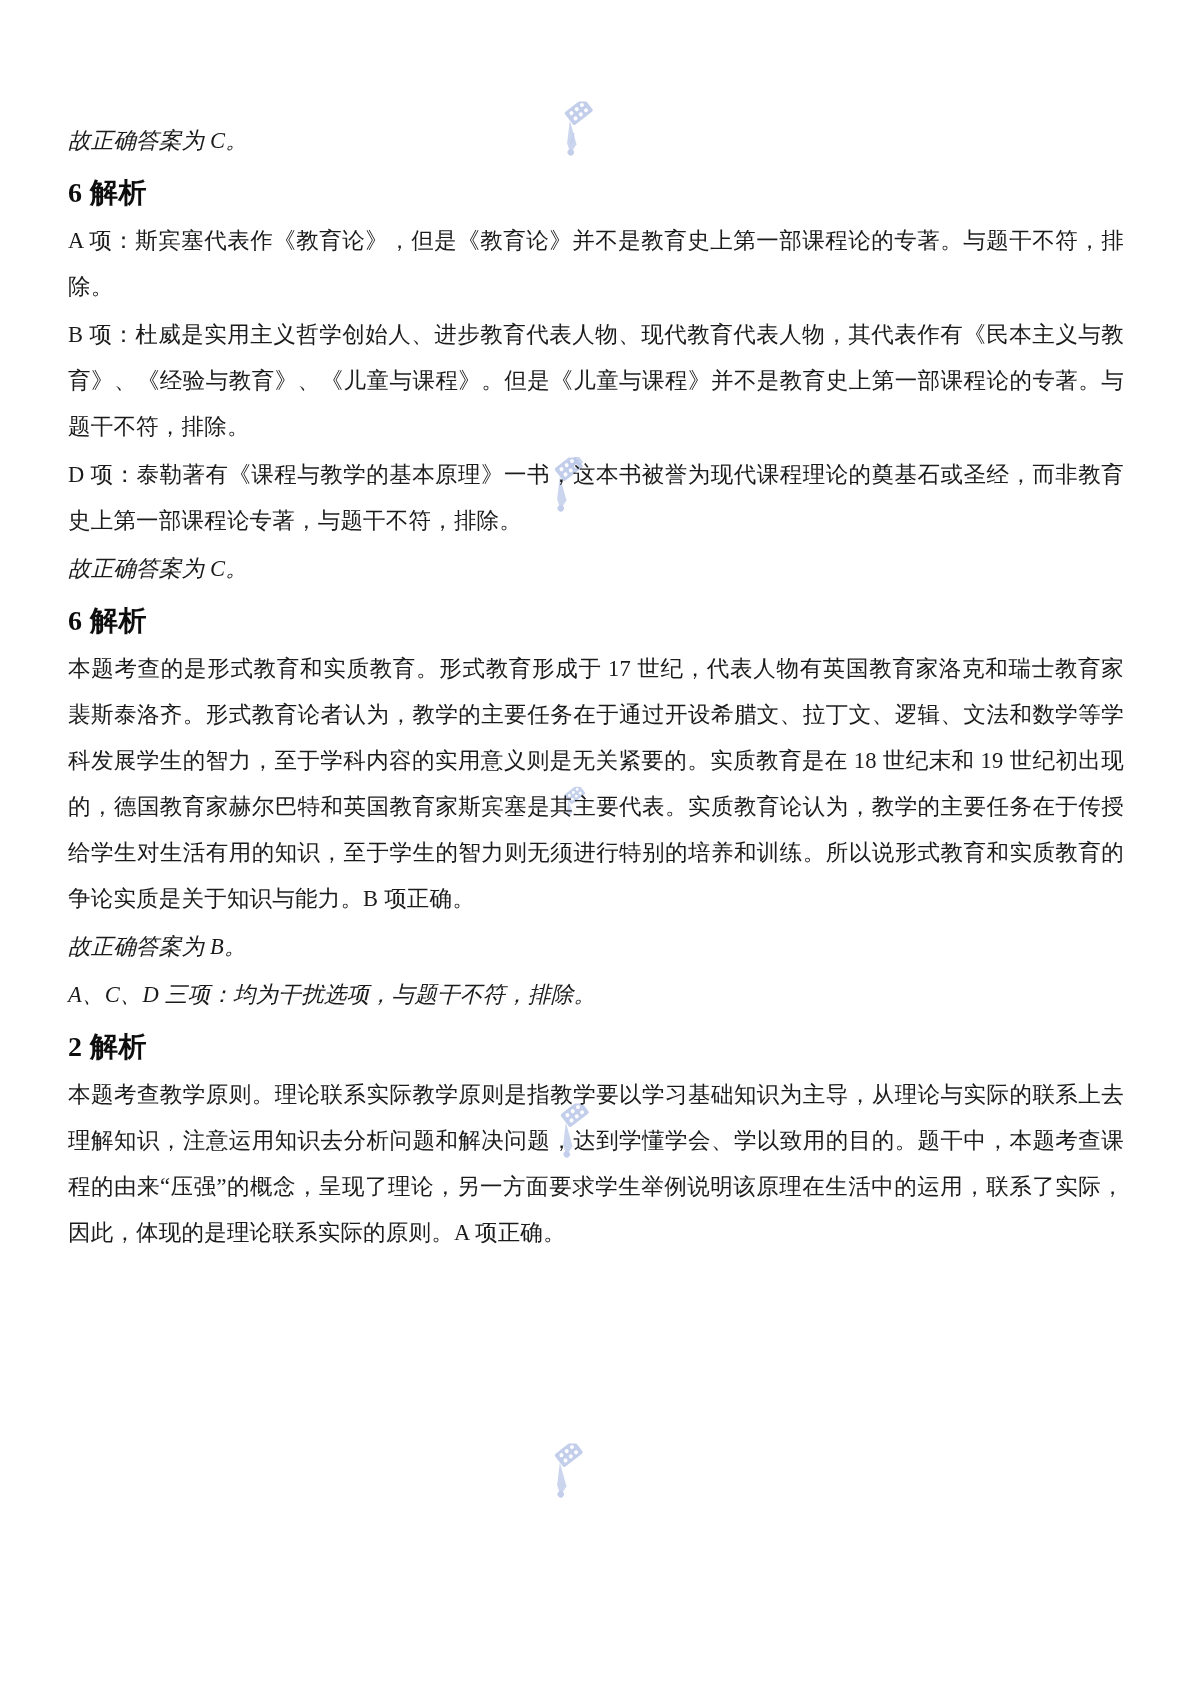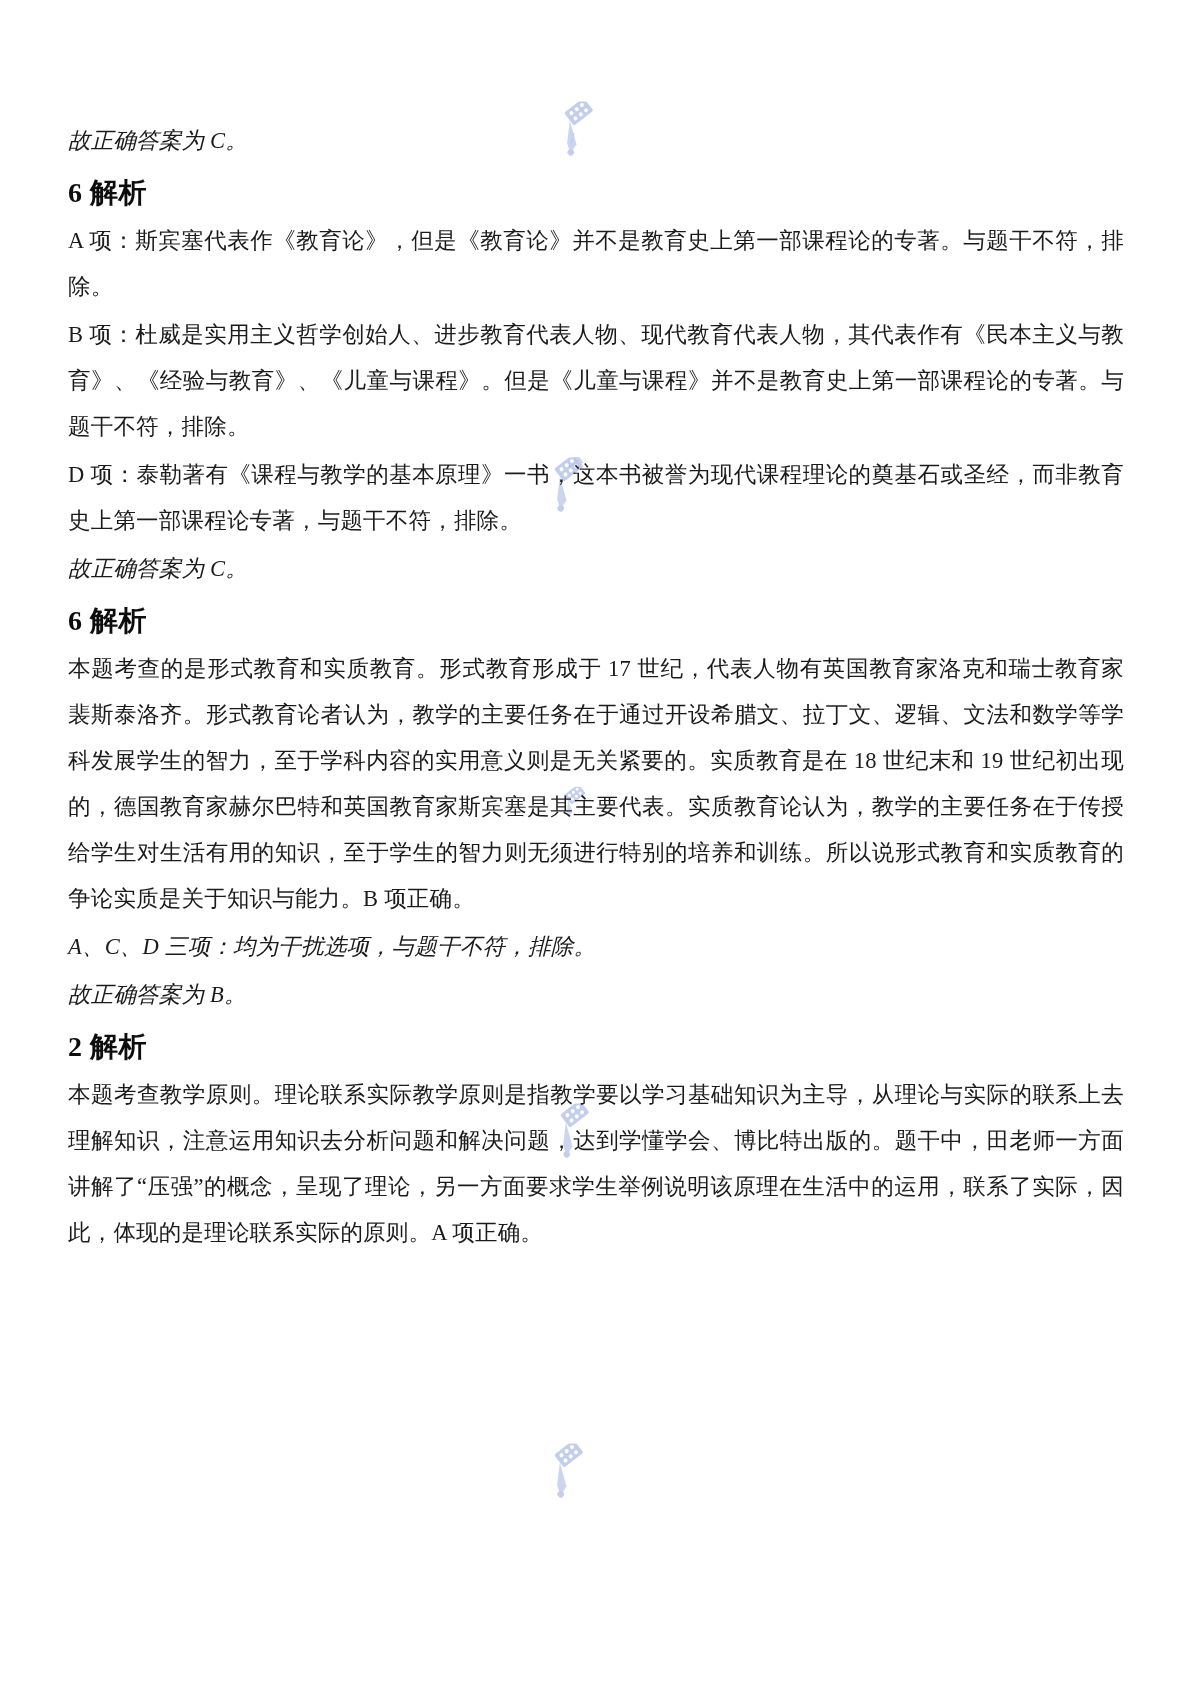--- a/index.html
+++ b/index.html
@@ -157,19 +157,19 @@
 
   <div class="content" id="content-root">
       <div class="para last-short">故正确答案为 C。</div>
       <div class="heading">6 解析</div>
       <div class="para">A 项：斯宾塞代表作《教育论》，但是《教育论》并不是教育史上第一部课程论的专著。与题干不符，排除。</div>
       <div class="para">B 项：杜威是实用主义哲学创始人、进步教育代表人物、现代教育代表人物，其代表作有《民本主义与教育》、《经验与教育》、《儿童与课程》。但是《儿童与课程》并不是教育史上第一部课程论的专著。与题干不符，排除。</div>
       <div class="para">D 项：泰勒著有《课程与教学的基本原理》一书，这本书被誉为现代课程理论的奠基石或圣经，而非教育史上第一部课程论专著，与题干不符，排除。</div>
       <div class="para last-short">故正确答案为 C。</div>
       <div class="heading">6 解析</div>
       <div class="para">本题考查的是形式教育和实质教育。形式教育形成于 17 世纪，代表人物有英国教育家洛克和瑞士教育家裴斯泰洛齐。形式教育论者认为，教学的主要任务在于通过开设希腊文、拉丁文、逻辑、文法和数学等学科发展学生的智力，至于学科内容的实用意义则是无关紧要的。实质教育是在 18 世纪末和 19 世纪初出现的，德国教育家赫尔巴特和英国教育家斯宾塞是其主要代表。实质教育论认为，教学的主要任务在于传授给学生对生活有用的知识，至于学生的智力则无须进行特别的培养和训练。所以说形式教育和实质教育的争论实质是关于知识与能力。B 项正确。</div>
+      <div class="para last-short">故正确答案为 B。</div>
       <div class="para last-short">A、C、D 三项：均为干扰选项，与题干不符，排除。</div>
-      <div class="para last-short">故正确答案为 B。</div>
       <div class="heading">2 解析</div>
-      <div class="para">本题考查教学原则。理论联系实际教学原则是指教学要以学习基础知识为主导，从理论与实际的联系上去理解知识，注意运用知识去分析问题和解决问题，达到学懂学会、博比特出版的。题干中，田老师一方面讲解了“压强”的概念，呈现了理论，另一方面要求学生举例说明该原理在生活中的运用，联系了实际，因此，体现的是理论联系实际的原则。A 项正确。</div>
+      <div class="para">本题考查教学原则。理论联系实际教学原则是指教学要以学习基础知识为主导，从理论与实际的联系上去理解知识，注意运用知识去分析问题和解决问题，达到学懂学会、学以致用的目的。题干中，本题考查课程的由来“压强”的概念，呈现了理论，另一方面要求学生举例说明该原理在生活中的运用，联系了实际，因此，体现的是理论联系实际的原则。A 项正确。</div>
     </div>
 
 </div>
 
 </body></html>

